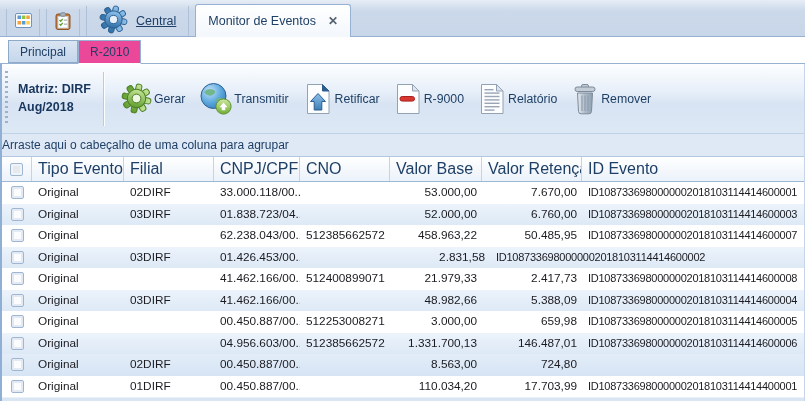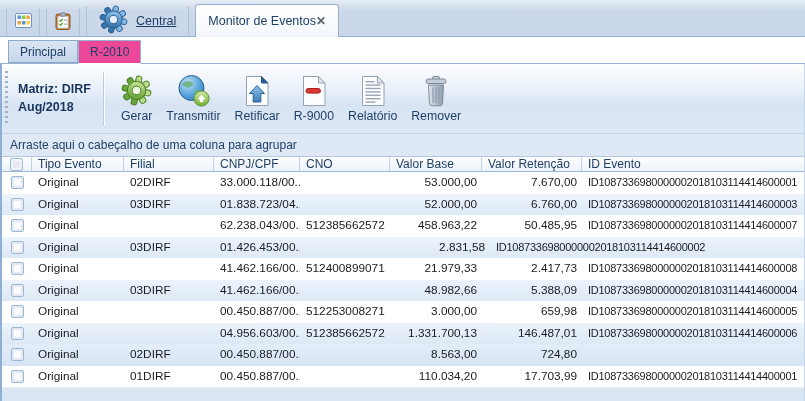--- a/index.html
+++ b/index.html
@@ -4,44 +4,44 @@
 <style>
   *{margin:0;padding:0;box-sizing:border-box;font-family:"Liberation Sans",sans-serif;}
   html,body{background:#fff;}
   .app{position:relative;width:805px;height:401px;overflow:hidden;background:#fff;}
 
   
   .topbar{height:37px;background:linear-gradient(180deg,#e6edf6,#ccd9ea 30%,#c8d6e9);border-bottom:1px solid #96b1d2;display:flex;align-items:flex-end;padding-left:6px;}
   .ttab{display:flex;align-items:center;justify-content:center;border-left:1px solid #aec1d9;border-right:1px solid #aec1d9;margin-right:6px;}
   .ttab.icon-only{width:34px;height:27px;}
   .ttab.with-label{height:30px;padding:0 12px;gap:8px;color:#1e3f66;font-size:12.5px;text-decoration:underline;}
-  .ttab.active-tab{height:33px;padding:0 12px;background:linear-gradient(180deg,#ffffff,#f3f7fc);border:1px solid #96b1d2;border-bottom:none;border-radius:3px 3px 0 0;margin-bottom:-1px;position:relative;z-index:2;color:#1e3f66;font-size:12.5px;}
+  .ttab.active-tab{height:33px;padding:0 12px;gap:12px;background:linear-gradient(180deg,#ffffff,#f3f7fc);border:1px solid #96b1d2;border-bottom:none;border-radius:3px 3px 0 0;margin-bottom:-1px;position:relative;z-index:2;color:#1e3f66;font-size:12.5px;}
   .close-x{color:#56636f;font-size:12px;font-weight:bold;cursor:default;}
 
   
   .subtabs{height:27px;background:#fff;border-bottom:1px solid #96b1d2;display:flex;align-items:flex-end;padding-left:8px;}
   .stab{height:23px;padding:0 11px;display:flex;align-items:center;font-size:12px;color:#1e3f66;}
   .stab.inactive{background:linear-gradient(180deg,#dae5f2,#c5d6eb);border:1px solid #8fa9c9;}
   .stab.active{background:#ec4899;border:1px solid #96b1d2;border-bottom:1px solid #fff;margin-bottom:-1px;height:24px;z-index:2;}
 
   .main{height:337px;border-left:2px solid #8fb0d4;border-right:1px solid #c6d6e8;display:flex;flex-direction:column;}
 
   
   .toolbar{height:70px;background:linear-gradient(180deg,#fdfeff,#e7eff9 40%,#d8e4f3 58%,#dde8f5);border-bottom:1px solid #c0d2e6;display:flex;align-items:center;padding:0 8px 0 12px;position:relative;flex:0 0 auto;}
   .grip{position:absolute;left:3px;top:7px;bottom:7px;width:3px;background:repeating-linear-gradient(180deg,#9db2ca 0 2px,rgba(0,0,0,0) 2px 5px);}
   .matrix{font-weight:bold;font-size:12.5px;color:#17365d;line-height:1.4;margin-left:4px;white-space:nowrap;}
   .vsep{width:1px;height:54px;background:#b9cbe0;box-shadow:1px 0 0 #fdfeff;margin:0 10px 0 12px;flex:0 0 auto;}
-  .tbtn{display:flex;flex-direction:column;align-items:center;justify-content:center;gap:2px;padding:3px 7px;color:#1e3f66;font-size:12.3px;white-space:nowrap;}
+  .tbtn{display:flex;flex-direction:row;align-items:center;justify-content:center;gap:2px;padding:3px 7px;color:#1e3f66;font-size:12.3px;white-space:nowrap;}
   .tbtn .ic{height:33px;display:flex;align-items:center;justify-content:center;}
 
   
-  .band{height:23px;background:#dfe9f6;border-bottom:1px solid #b3c7de;display:flex;align-items:center;padding-left:8px;font-size:12px;color:#1e3f66;flex:0 0 auto;}
-
-  
-  .ghead{height:15px;display:flex;background:linear-gradient(180deg,#ffffff,#ebf2fa);border-bottom:1px solid #9db7d4;font-size:12px;color:#1e3f66;flex:0 0 auto;}
+  .band{height:23px;background:#dfe9f6;border-bottom:1px solid #b3c7de;display:flex;align-items:center;font-size:12px;color:#1e3f66;flex:0 0 auto;}
+
+  
+  .ghead{height:25px;display:flex;background:linear-gradient(180deg,#ffffff,#ebf2fa);border-bottom:1px solid #9db7d4;font-size:16px;color:#1e3f66;flex:0 0 auto;}
   .hcell{border-right:1px solid #c2d4e8;display:flex;align-items:center;padding-left:6px;overflow:hidden;white-space:nowrap;}
   .hcell.c-id{border-right:none;}
   .c-cb{width:30px;flex:0 0 30px;display:flex;align-items:center;justify-content:center;padding-left:0;}
   .c-tipo{width:92px;flex:0 0 92px;}
   .c-filial{width:90px;flex:0 0 90px;}
   .c-cnpj{width:86px;flex:0 0 86px;}
   .c-cno{width:90px;flex:0 0 90px;}
   .c-vbase{width:92px;flex:0 0 92px;}
   .c-vret{width:100px;flex:0 0 100px;}
   .c-id{flex:1 1 auto;}

